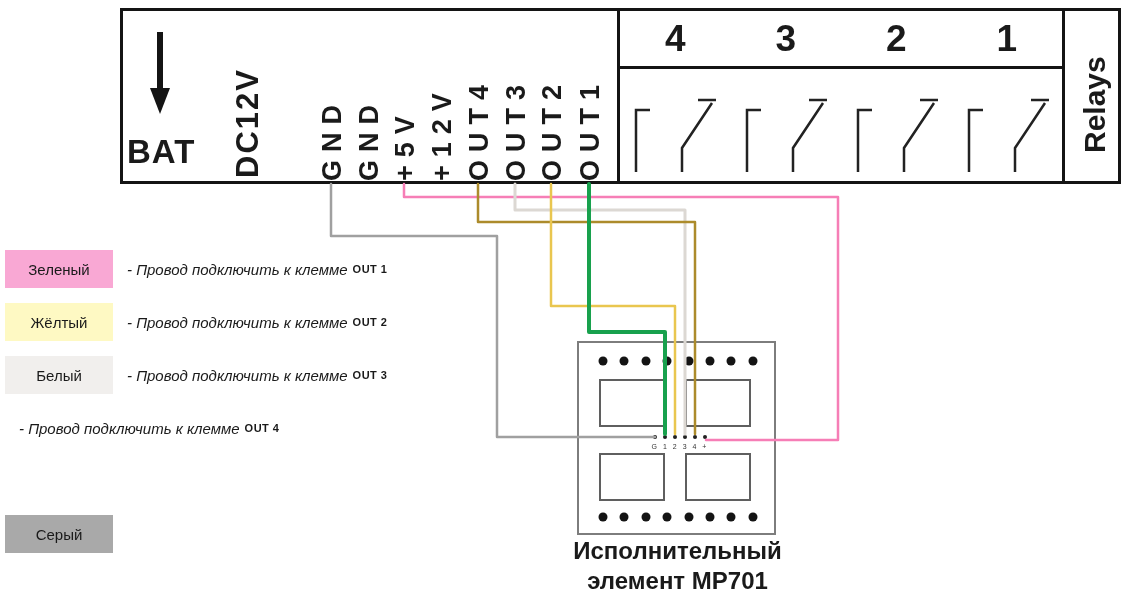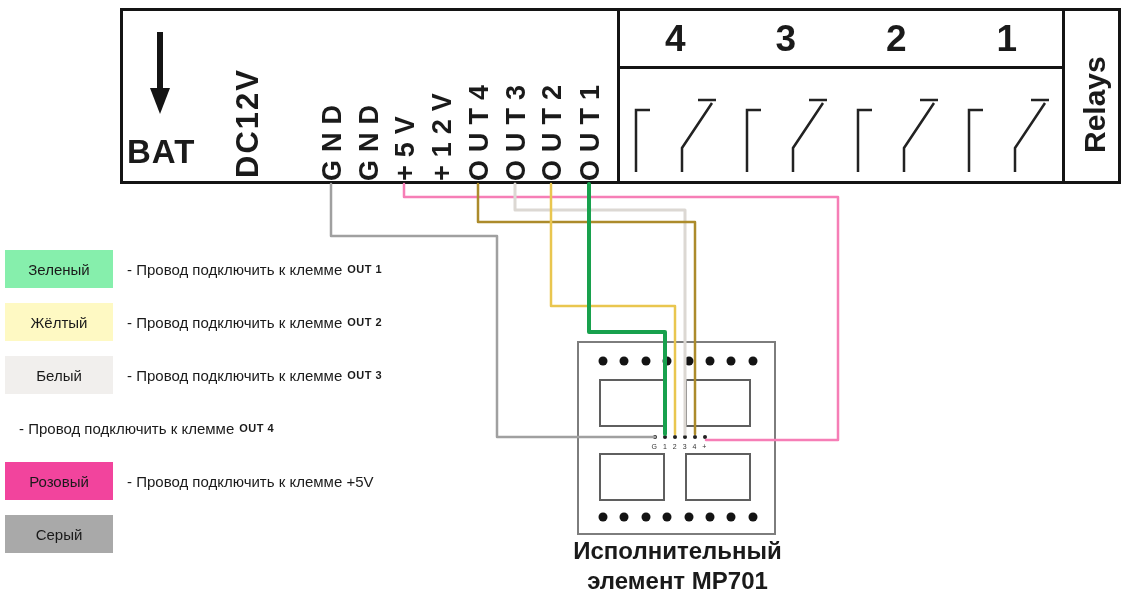--- a/index.html
+++ b/index.html
@@ -23,21 +23,21 @@
   #dc-label { left:229px; top:178px; width:162px; height:38px; line-height:38px;
               font-size:31px; letter-spacing:2px; }
   #relays-label { left:1076px; top:153px; width:115px; height:38px; line-height:38px;
                   font-size:30px; }
   #bat-label { position:absolute; left:127px; top:133px; font-size:33px; font-weight:bold;
                letter-spacing:1px; }
 
   .legend-row { position:absolute; left:5px; height:38px; display:flex; align-items:center; }
   .swatch { width:108px; height:38px; display:flex; align-items:center; justify-content:center;
             font-size:15px; }
-  .legend-desc { margin-left:14px; font-size:15px; }
+  .legend-desc { margin-left:14px; font-size:15px;font-style:italic; }
   .legend-terminal { font-size:11px; font-weight:600; margin-left:5px; letter-spacing:0.5px; }
 
   #board-title { position:absolute; left:545px; top:536px; width:265px; text-align:center;
                  font-size:24px; font-weight:bold; line-height:30px; }
 
   #diagram-svg { position:absolute; left:0; top:0; pointer-events:none; }
 </style>
 </head>
 <body>
 
@@ -63,42 +63,37 @@
   <span class="vlabel pin-label" style="left:315px">GND</span>
   <span class="vlabel pin-label" style="left:352px">GND</span>
   <span class="vlabel pin-label" style="left:388px">+5V</span>
   <span class="vlabel pin-label" style="left:425px">+12V</span>
   <span class="vlabel pin-label" style="left:462px">OUT4</span>
   <span class="vlabel pin-label" style="left:499px">OUT3</span>
   <span class="vlabel pin-label" style="left:535px">OUT2</span>
   <span class="vlabel pin-label" style="left:573px">OUT1</span>
 
   <div class="legend-row" style="top:250px">
-    <div class="swatch" style="background: #86efac;">Зеленый</div>
+    <div class="swatch" style="background: #f9a8d4;">Зеленый</div>
     <span class="legend-desc">- Провод подключить к клемме</span>
     <span class="legend-terminal">OUT 1</span>
   </div>
   <div class="legend-row" style="top:303px">
     <div class="swatch" style="background: #fef9c3;">Жёлтый</div>
     <span class="legend-desc">- Провод подключить к клемме</span>
     <span class="legend-terminal">OUT 2</span>
   </div>
   <div class="legend-row" style="top:356px">
     <div class="swatch" style="background: rgb(241, 239, 237);">Белый</div>
     <span class="legend-desc">- Провод подключить к клемме</span>
     <span class="legend-terminal">OUT 3</span>
   </div>
   <div class="legend-row" style="top:409px">
     <span class="legend-desc">- Провод подключить к клемме</span>
     <span class="legend-terminal">OUT 4</span>
-  </div>
-  <div class="legend-row" style="top:462px">
-    <div class="swatch" style="background: rgb(242, 68, 157);">Розовый</div>
-    <span class="legend-desc">- Провод подключить к клемме +5V</span>
-    <span class="legend-terminal"></span>
   </div>
   <div class="legend-row" style="top:515px">
     <div class="swatch" style="background: rgb(169, 169, 169);">Серый</div>
     <span class="legend-terminal"></span>
   </div>
 
   <div id="board-title">Исполнительный элемент MP701</div>
 
   <svg id="diagram-svg" width="1125" height="603" viewBox="0 0 1125 603">
 

